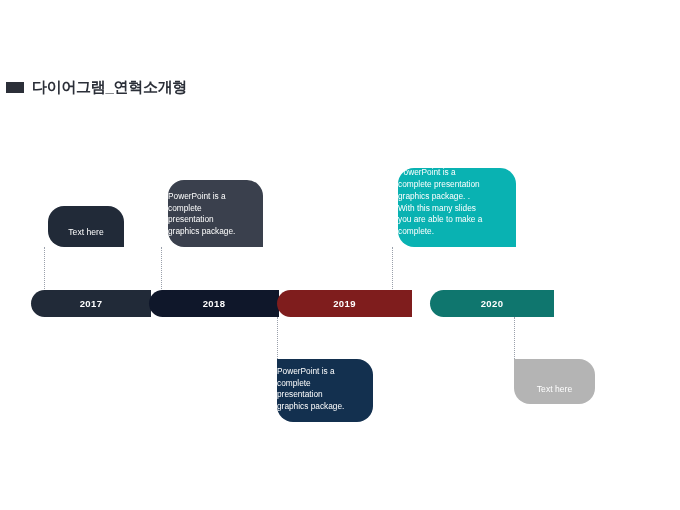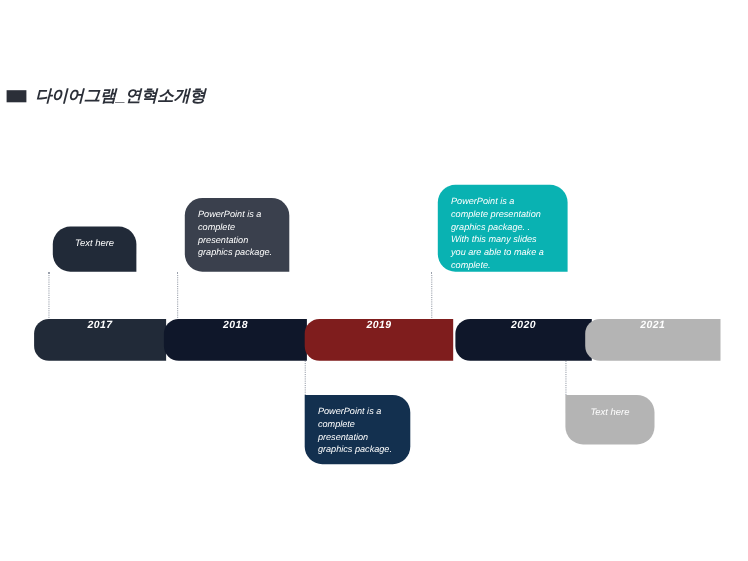--- a/index.html
+++ b/index.html
@@ -1,15 +1,15 @@
 <!DOCTYPE html>
 <html><head>
 <meta charset="utf-8">
 <style>
-  * { box-sizing: border-box; margin: 0; padding: 0; font-style: italic; }
+  * { box-sizing: border-box; margin: 0; padding: 0; }
 
   html, body {
     width: 680px;
     height: 510px;
     background: #ffffff;
     font-family: "Liberation Sans", sans-serif;
     overflow: hidden;
   }
 
   .slide {
@@ -46,22 +46,23 @@
   .timeline {
     position: absolute;
     left: 31px;
     top: 290px;
     width: 624px;
     height: 27px;
   }
   .seg {
     position: absolute;
     top: 0;
-    height: 38px;
+    height: 27px;
     display: flex;
+    align-items: center;
     justify-content: center;
   }
   .seg-label {
     font-size: 9.5px;
     font-weight: bold;
     color: #ffffff;
     letter-spacing: 0.4px;
   }
   .seg.r0 { border-radius: 13.5px 0 0 13.5px; }
   .seg.rl { border-radius: 13.5px 0 0 13.5px; }
@@ -70,22 +71,22 @@
   .conn {
     position: absolute;
     width: 1px;
     border-left: 1px dotted #9aa0ab;
   }
 
   
   .bubble {
     position: absolute;
     display: flex;
-    align-items: flex-start;
-    padding: 9px 12px;
+    align-items: flex-end;
+    padding: 9px 0;
   }
   .bubble.up {
     
     border-radius: 16px 16px 0 16px;
   }
   .bubble.down {
     
     border-radius: 0 16px 16px 16px;
   }
   .bubble-text {
@@ -121,25 +122,22 @@
   <div class="timeline" id="timeline">
       <div class="seg r0" style="left: 0px; width: 120px; background: rgb(33, 42, 56); z-index: 10;">
         <span class="seg-label">2017</span>
       </div>
       <div class="seg rl" style="left: 118px; width: 130px; background: #0f172a; z-index: 11;">
         <span class="seg-label">2018</span>
       </div>
       <div class="seg rl" style="left: 246px; width: 135px; background: #7f1d1d; z-index: 12;">
         <span class="seg-label">2019</span>
       </div>
-      <div class="seg rl" style="left: 383px; width: 124px; background: #0f172a; z-index: 13;">
+      <div class="seg rl" style="left: 399px; width: 124px; background: #0f766e; z-index: 13;">
         <span class="seg-label">2020</span>
-      </div>
-      <div class="seg rl" style="left: 501px; width: 123px; background: rgb(180, 180, 180); z-index: 14;">
-        <span class="seg-label">2021</span>
       </div>
     </div>
 
   <div id="callouts">
       <div class="bubble up center" style="left: 48px; top: 206px; width: 76px; height: 41px; background: rgb(33, 42, 56);">
         <div class="bubble-text">Text here</div>
       </div>
       <div class="bubble up" style="left: 168px; top: 180px; width: 95px; height: 67px; background: rgb(58, 64, 77);">
         <div class="bubble-text">PowerPoint is a
 complete

